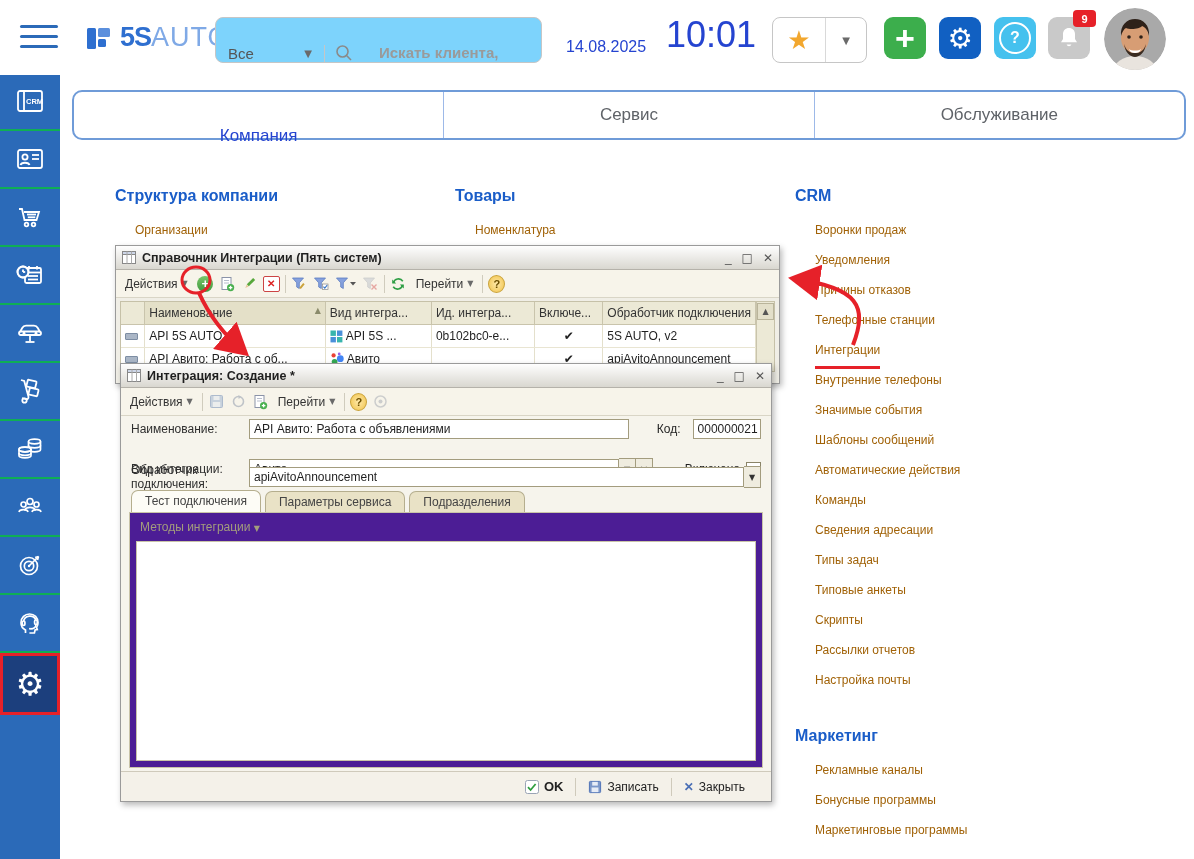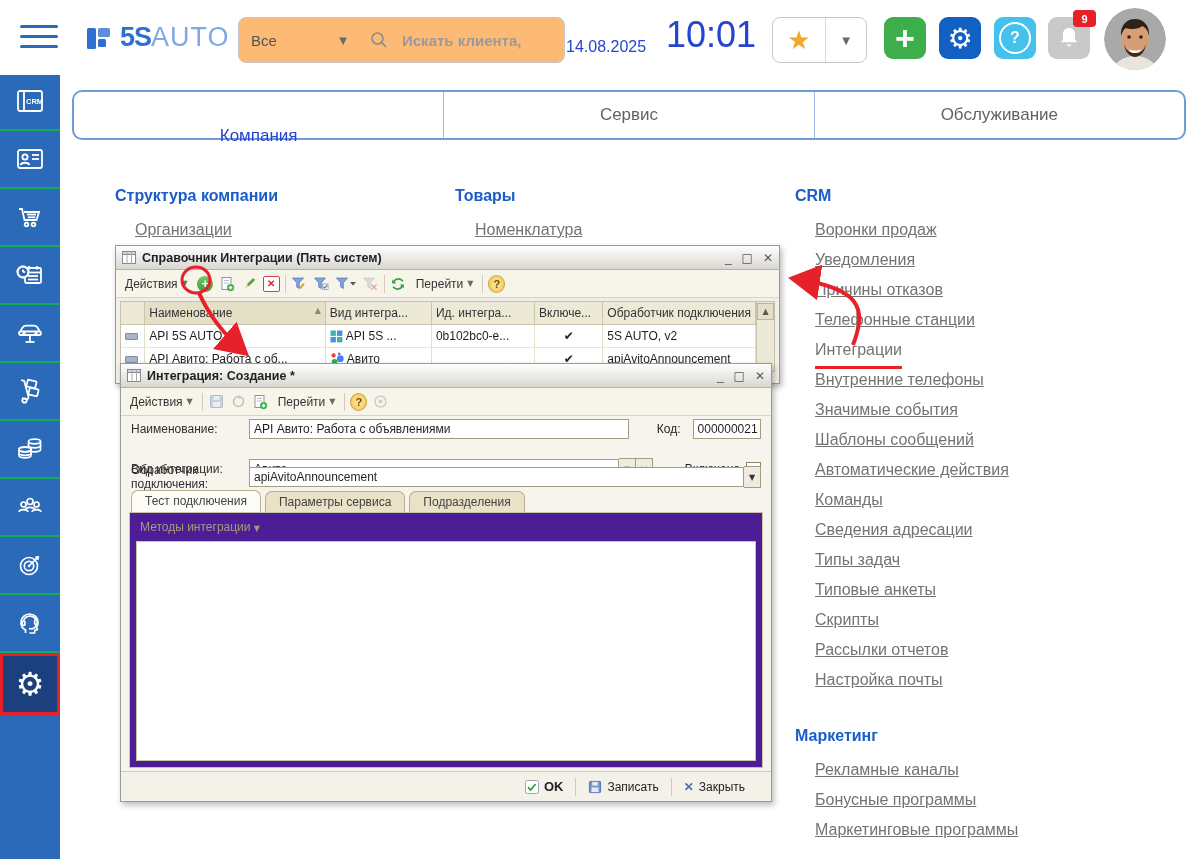--- a/index.html
+++ b/index.html
@@ -7,24 +7,24 @@
         font-family:"Liberation Sans", sans-serif;overflow:hidden;}
 
   
   .header{position:absolute;left:0;top:0;width:100%;height:75px;background:#fff;z-index:30;}
   .burger{position:absolute;left:20px;top:18px;width:38px;height:30px;cursor:pointer;}
   .burger i{display:block;height:3px;background:#2b6ab8;border-radius:2px;margin:7px 0;}
   .logo{position:absolute;left:84px;top:22px;display:flex;align-items:center;gap:6px;}
   .logo-bold{font-size:27px;font-weight:bold;color:#2e6fd0;letter-spacing:-1px;}
   .logo-light{font-size:27px;color:#7fa9e6;letter-spacing:1px;}
   .searchbox{position:absolute;left:215px;top:17px;width:325px;height:44px;border:1px solid #c6c6c6;
-             border-radius:8px;display:flex;align-items:center;background:#fdba74;margin-left:23px;}
+             border-radius:8px;display:flex;align-items:flex-end;background:#7dd3fc;}
   .search-filter{width:133px;display:flex;align-items:center;justify-content:space-between;
                  padding:0 12px;border-right:1px solid #c6c6c6;color:#555;font-size:15px;cursor:pointer;}
-  .search-field{flex:1;display:flex;align-items:center;padding:0 10px;gap:12px;}
+  .search-field{flex:1;display:flex;align-items:center;padding:0 10px;gap:24px;}
   .search-field input{border:none;outline:none;font-size:15px;color:#444;width:150px;
                       font-family:"Liberation Sans",sans-serif;background:transparent;}
   .search-field input::placeholder{color:#9a9a9a;font-weight:bold;}
   .caret{color:#6a6a6a;font-size:10px;}
   .hdr-date{position:absolute;left:566px;top:38px;font-size:16px;color:#2544d0;}
   .hdr-time{position:absolute;left:666px;top:14px;font-size:36px;color:#2544d0;}
   .star-group{position:absolute;left:772px;top:17px;width:93px;height:44px;border:1px solid #c6c6c6;
               border-radius:8px;display:flex;}
   .star-main{width:52px;display:flex;align-items:center;justify-content:center;
              border-right:1px solid #d9d9d9;font-size:26px;color:#f2a72e;cursor:pointer;font-family:"DejaVu Sans",sans-serif;}
@@ -55,21 +55,21 @@
   .tabbar{position:absolute;left:72px;top:90px;width:1110px;height:46px;border:2px solid #6f9bd8;
           border-radius:10px;display:flex;background:#fff;z-index:5;}
   .tab{flex:1;display:flex;align-items:center;justify-content:center;font-size:17px;color:#5f6368;cursor:pointer;}
   .tab.active{color:#2544d0;margin-top:42px;}
   .tab + .tab{border-left:1px solid #9db9e8;}
 
   
   .mcol{position:absolute;z-index:1;}
   .mcol h3{margin:0;font-size:16px;font-weight:bold;color:#1a5dc8;height:30px;line-height:22px;}
   .mcol ul{list-style:none;margin:0;padding:0 0 0 20px;}
-  .mcol li{height:30px;line-height:30px;font-size:16px;color:#737373;white-space:nowrap;cursor:pointer;text-decoration:underline;}
+  .mcol li{height:30px;line-height:30px;font-size:12px;color:#a16207;white-space:nowrap;cursor:pointer;}
   .mcol li .hl{display:inline-block;border-bottom:3px solid #e62129;padding-bottom:1px;}
 
   
   .win{position:absolute;background:#f0eee6;border:1px solid #9a9a9a;
        box-shadow:2px 3px 6px rgba(0,0,0,.28);font-size:12px;color:#1f1f1f;}
   .win-title{height:23px;background:linear-gradient(#fefefe,#d9d7d0);display:flex;align-items:center;
              gap:6px;padding:0 6px;font-weight:bold;font-size:12.5px;border-bottom:1px solid #b5b2aa;}
   .win-title .t{flex:1;white-space:nowrap;overflow:hidden;}
   .chrome{display:flex;gap:10px;color:#555;font-weight:normal;}
   .chrome span{cursor:pointer;font-size:12px;}

